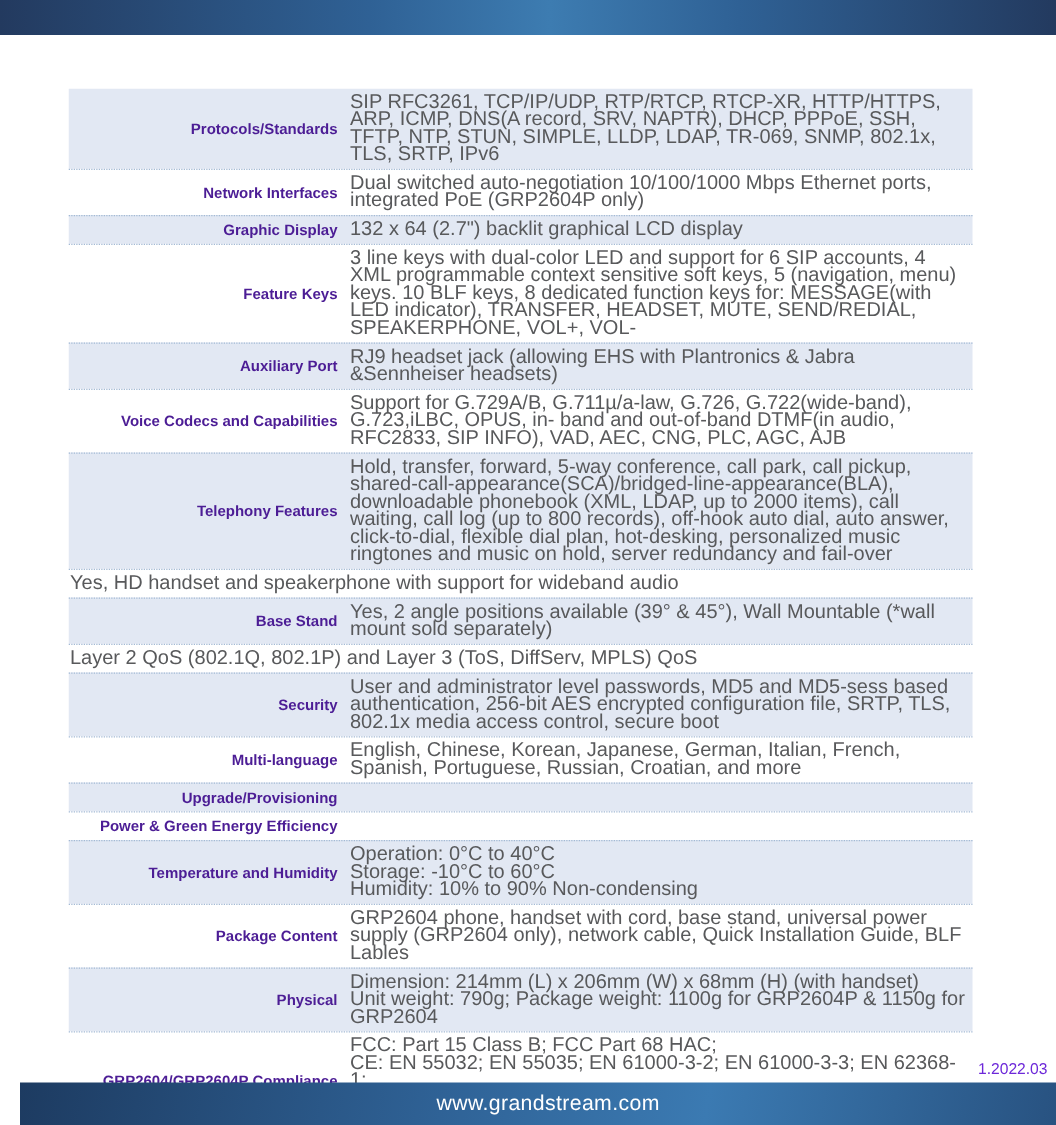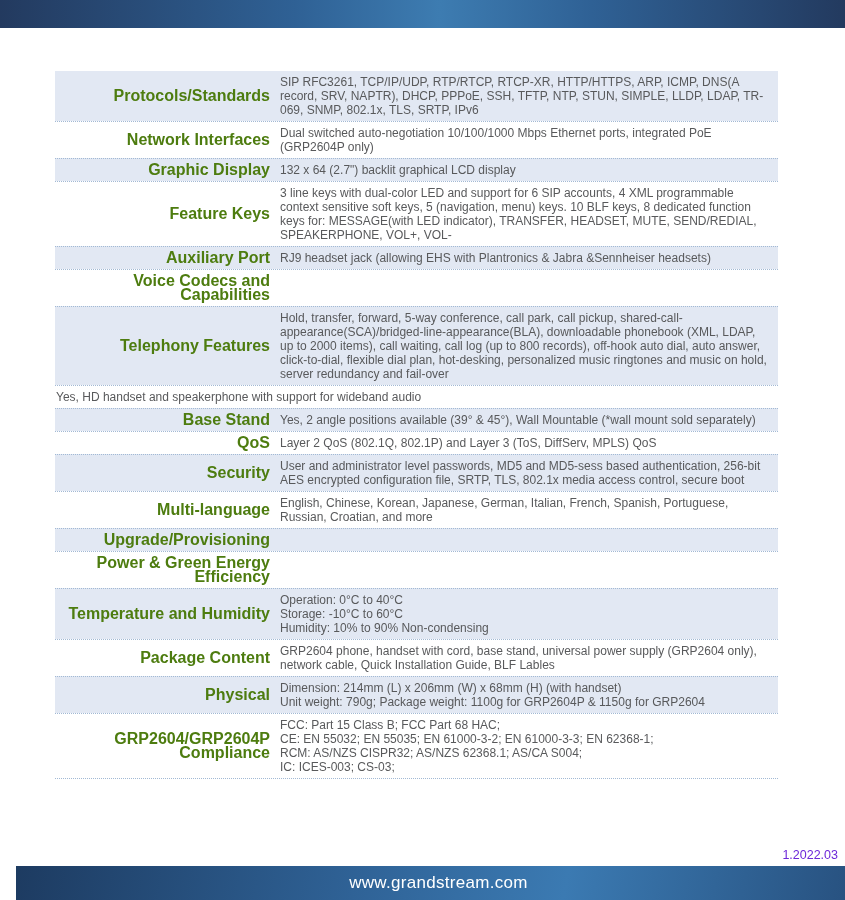--- a/index.html
+++ b/index.html
@@ -38,33 +38,33 @@
   .spec-row.shaded { background: #e2e8f3; }
   .label-cell {
     width: 224px;
     flex: 0 0 224px;
     display: flex;
     align-items: center;
     justify-content: flex-end;
     text-align: right;
     padding: 4px 9px 4px 4px;
     box-sizing: border-box;
-    color: #4d7c0f;
+    color: #4c1d95;
     font-weight: 700;
-    font-size: 16px;
+    font-size: 12px;
     line-height: 14px;
   }
   .value-cell {
     flex: 1 1 auto;
     display: flex;
     align-items: center;
     padding: 4px 6px 4px 1px;
     box-sizing: border-box;
     color: #58595b;
-    font-size: 12px;
+    font-size: 16px;
     line-height: 14px;
     white-space: pre-line;
   }
   .version-line {
     position: absolute;
     top: 848px;
     right: 7px;
     font-size: 12.5px;
     color: #6d28d9;
   }
@@ -114,38 +114,38 @@
     <div class="value-cell">3 line keys with dual-color LED and support for 6 SIP accounts, 4 XML programmable context sensitive soft keys, 5 (navigation, menu) keys. 10 BLF keys, 8 dedicated function keys for: MESSAGE(with LED indicator), TRANSFER, HEADSET, MUTE, SEND/REDIAL, SPEAKERPHONE, VOL+, VOL-</div>
   </div>
 
   <div class="spec-row shaded">
     <div class="label-cell">Auxiliary Port</div>
     <div class="value-cell">RJ9 headset jack (allowing EHS with Plantronics &amp; Jabra &amp;Sennheiser headsets)</div>
   </div>
 
   <div class="spec-row">
     <div class="label-cell">Voice Codecs and Capabilities</div>
+    <div class="value-cell">Support for G.729A/B, G.711µ/a-law, G.726, G.722(wide-band), G.723,iLBC, OPUS, in- band and out-of-band DTMF(in audio, RFC2833, SIP INFO), VAD, AEC, CNG, PLC, AGC, AJB</div>
   </div>
 
   <div class="spec-row shaded">
     <div class="label-cell">Telephony Features</div>
     <div class="value-cell">Hold, transfer, forward, 5-way conference, call park, call pickup, shared-call-appearance(SCA)/bridged-line-appearance(BLA), downloadable phonebook (XML, LDAP, up to 2000 items), call waiting, call log (up to 800 records), off-hook auto dial, auto answer, click-to-dial, flexible dial plan, hot-desking, personalized music ringtones and music on hold, server redundancy and fail-over</div>
   </div>
 
   <div class="spec-row">
     <div class="value-cell">Yes, HD handset and speakerphone with support for wideband audio</div>
   </div>
 
   <div class="spec-row shaded">
     <div class="label-cell">Base Stand</div>
     <div class="value-cell">Yes, 2 angle positions available (39° &amp; 45°), Wall Mountable (*wall mount sold separately)</div>
   </div>
 
   <div class="spec-row">
-    <div class="label-cell">QoS</div>
     <div class="value-cell">Layer 2 QoS (802.1Q, 802.1P) and Layer 3 (ToS, DiffServ, MPLS) QoS</div>
   </div>
 
   <div class="spec-row shaded">
     <div class="label-cell">Security</div>
     <div class="value-cell">User and administrator level passwords, MD5 and MD5-sess based authentication, 256-bit AES encrypted configuration file, SRTP, TLS, 802.1x media access control, secure boot</div>
   </div>
 
   <div class="spec-row">
     <div class="label-cell">Multi-language</div>

